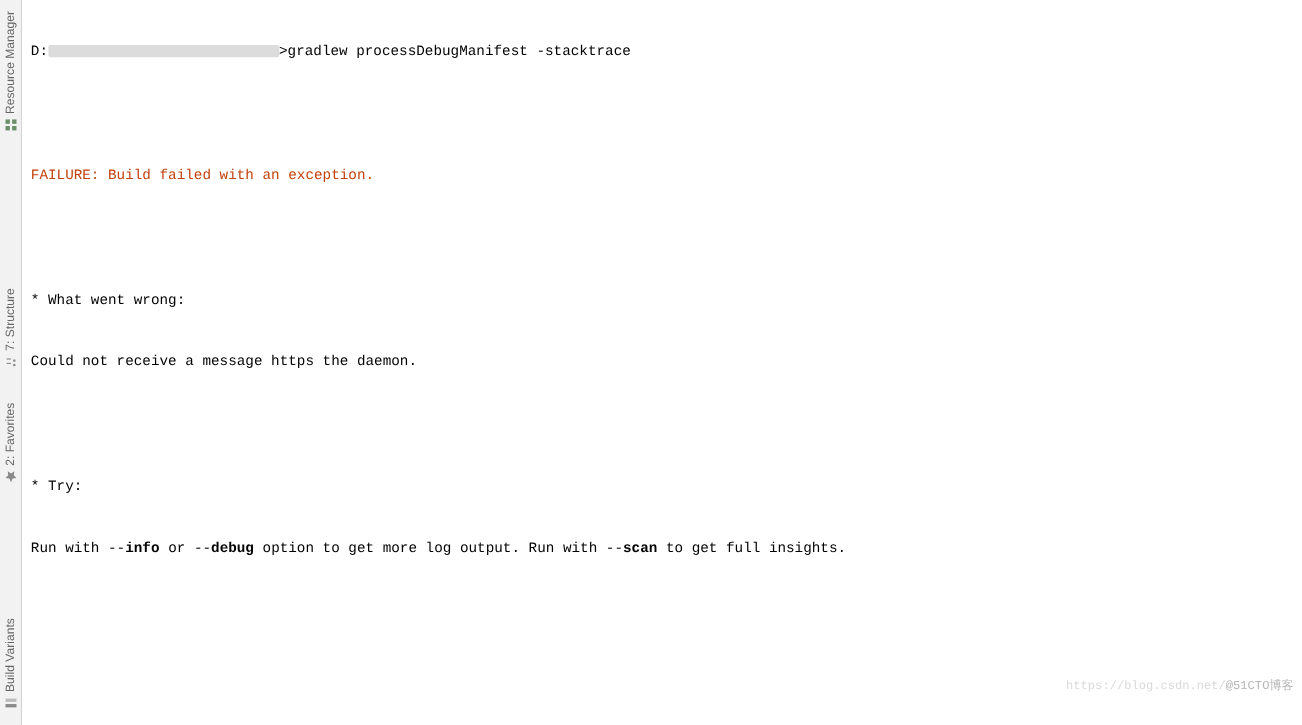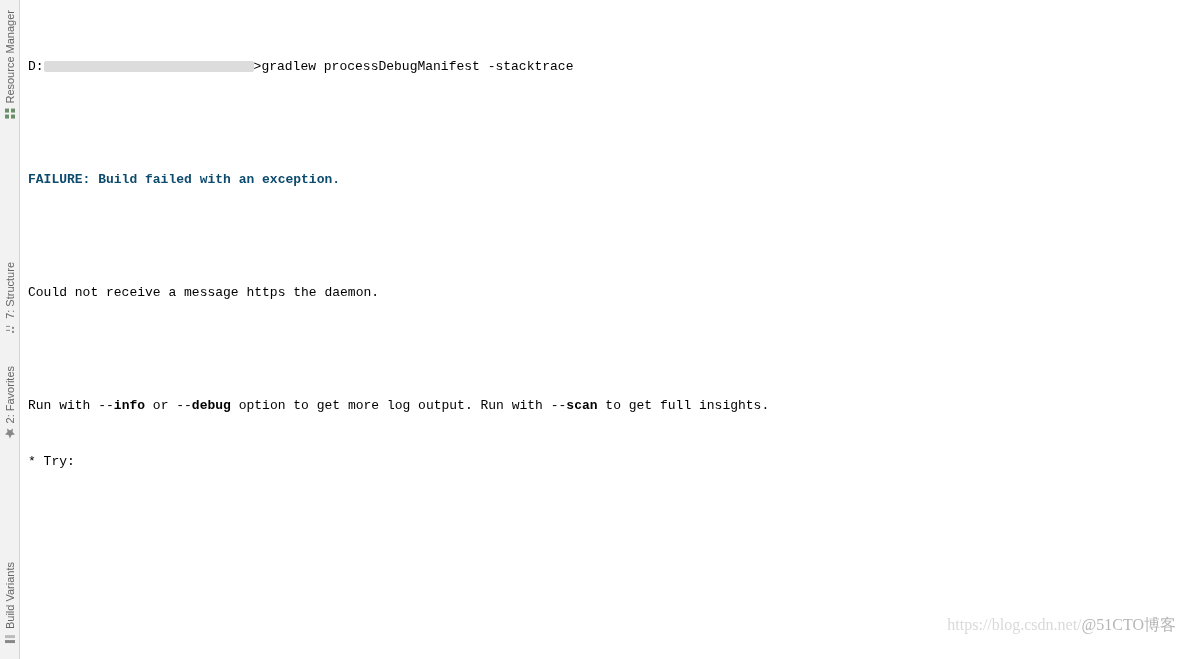--- a/index.html
+++ b/index.html
@@ -55,53 +55,52 @@
       margin-top: 130px;
       display: flex;
       flex-direction: column;
     }
     .side-group-bot {
       margin-top: auto;
       margin-bottom: 8px;
     }
     .console-area {
       flex: 1;
-      padding: 20px 8px;
+      padding: 0 8px;
       overflow: hidden;
       white-space: pre;
       line-height: 1.45;
       color: #000;
       position: relative;
     }
     .line {
       white-space: pre;
     }
     .blank {
       height: 1.45em;
     }
     .red {
-      color: #0c4a6e;
-      font-weight: bold;
+      color: #c2410c;
     }
     .bold {
       font-weight: bold;
     }
     .redact {
       display: inline-block;
       vertical-align: middle;
       height: 11px;
       background: #dcdcdc;
       border-radius: 2px;
     }
     .watermark {
       position: absolute;
       right: 8px;
-      bottom: 0;
-      font-family: Liberation Serif, serif;
-      font-size: 16px;
+      bottom: 10px;
+      font-family: Liberation Mono, monospace;
+      font-size: 11px;
       color: rgba(120,120,120,0.55);
     }
     .watermark .faint {
       color: rgba(170,170,170,0.45);
     }
   </style>
 </head>
 <body>
 
 <div class="side-rail">
@@ -151,24 +150,25 @@
       <span>Build Variants</span>
     </div>
   </div>
 </div>
 
 <div class="console-area">
   <div class="line"><span>D:</span><span class="redact" style="width:210px;"></span><span>&gt;gradlew processDebugManifest -stacktrace</span></div>
   <div class="blank"></div>
   <div class="line red">FAILURE: Build failed with an exception.</div>
   <div class="blank"></div>
+  <div class="line">* What went wrong:</div>
   <div class="line">Could not receive a message https the daemon.</div>
   <div class="blank"></div>
+  <div class="line">* Try:</div>
   <div class="line"><span>Run with --</span><span class="bold">info</span><span> or --</span><span class="bold">debug</span><span> option to get more log output. Run with --</span><span class="bold">scan</span><span> to get full insights.</span></div>
-  <div class="line">* Try:</div>
   <div class="blank"></div>
   
   
   
 
   <div class="watermark">
     <span class="faint">https://blog.csdn.net/</span><span>@51CTO博客</span>
   </div>
 </div>
 

